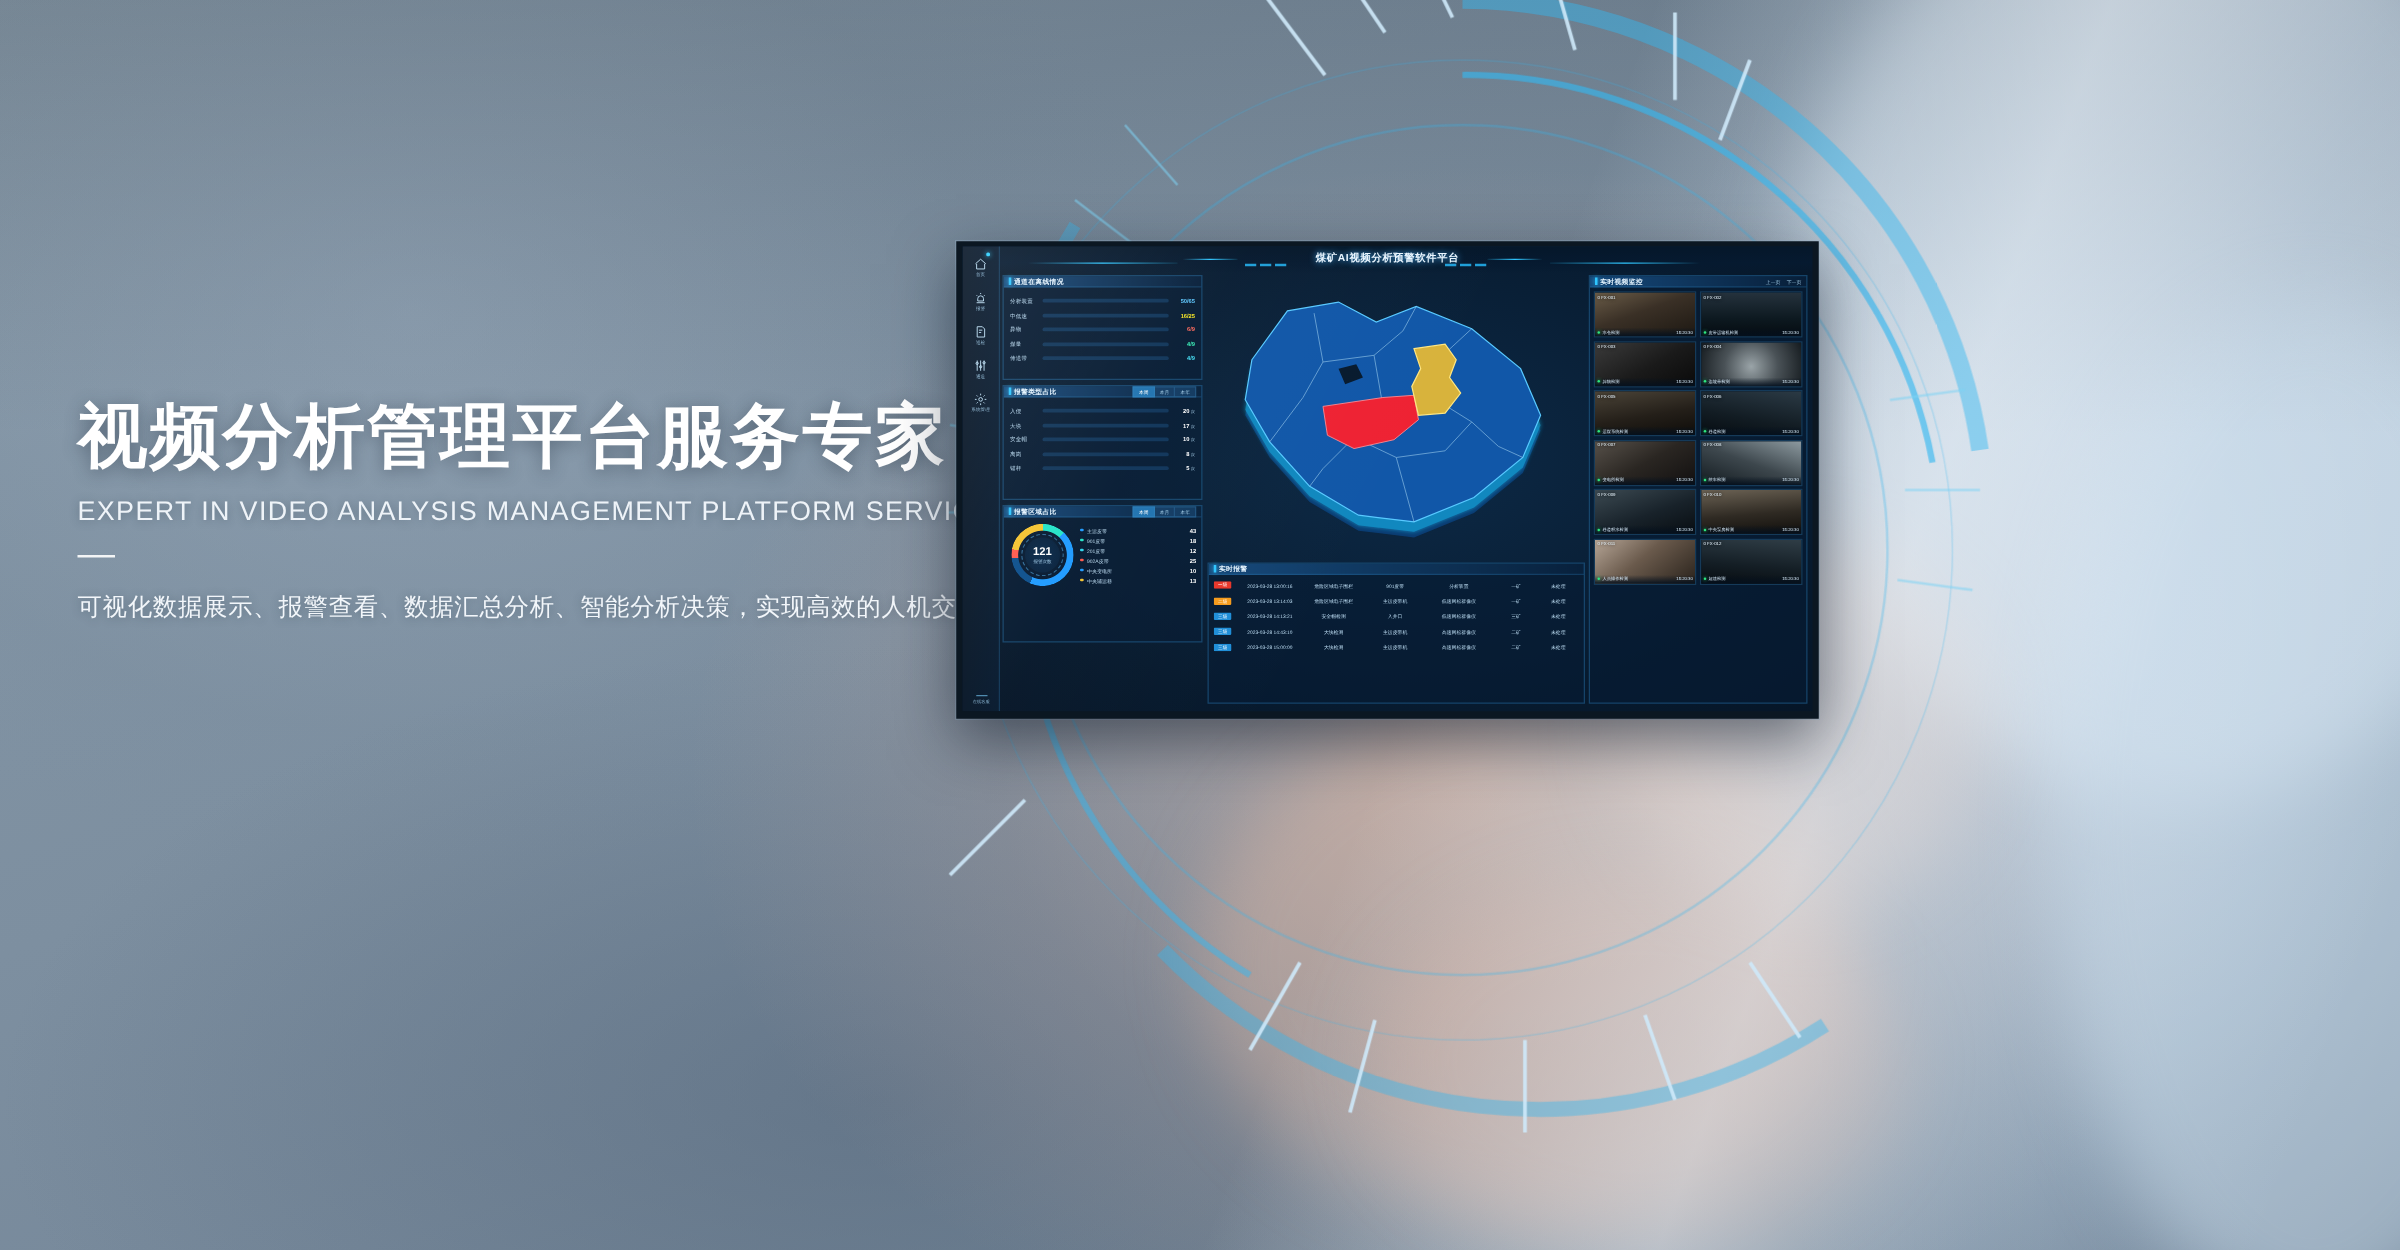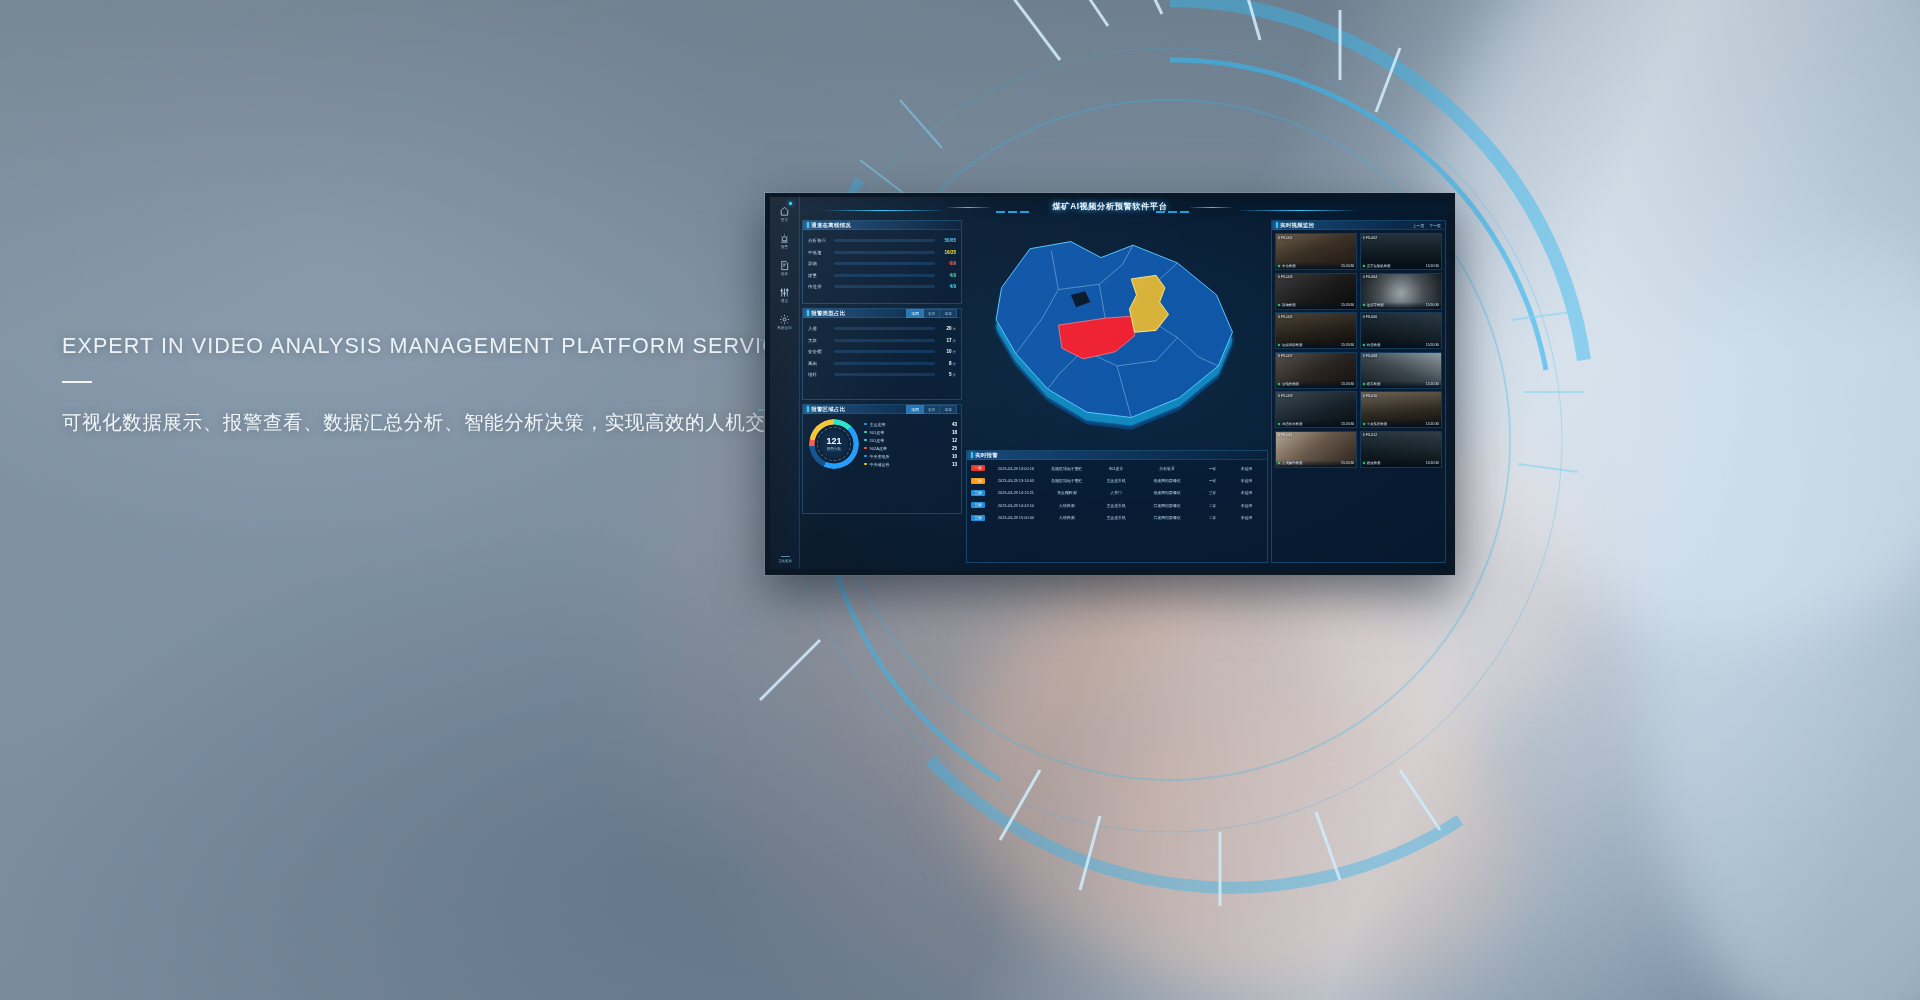--- a/index.html
+++ b/index.html
@@ -234,20 +234,21 @@
     <line x1="60" y1="400" x2="120" y2="410"></line>
     <line x1="58" y1="470" x2="118" y2="470"></line>
     <line x1="66" y1="540" x2="126" y2="532"></line>
     <line x1="812" y1="380" x2="872" y2="372"></line>
     <line x1="824" y1="452" x2="884" y2="452"></line>
     <line x1="818" y1="524" x2="878" y2="532"></line>
   </g>
 </svg>
 
 <div id="copy">
+  <div id="headline">视频分析管理平台服务专家</div>
   <div id="subline">EXPERT IN VIDEO ANALYSIS MANAGEMENT PLATFORM SERVICES</div>
   <div id="rule"></div>
   <div id="desc">可视化数据展示、报警查看、数据汇总分析、智能分析决策，实现高效的人机交互</div>
 </div>
 
 <div id="monitor">
   <div id="screen">
 
     <div class="top-bar">
       <div class="top-line tl-a"></div>

